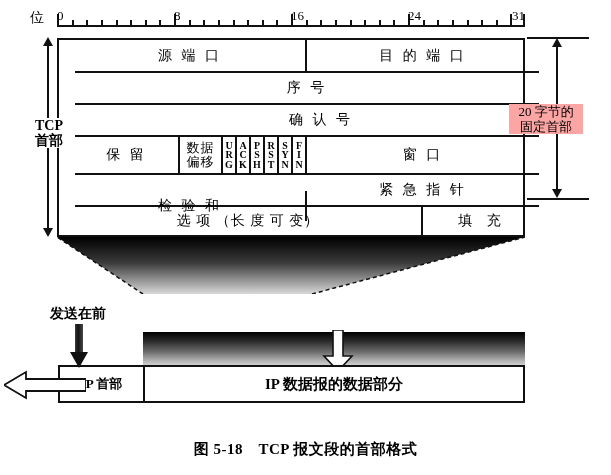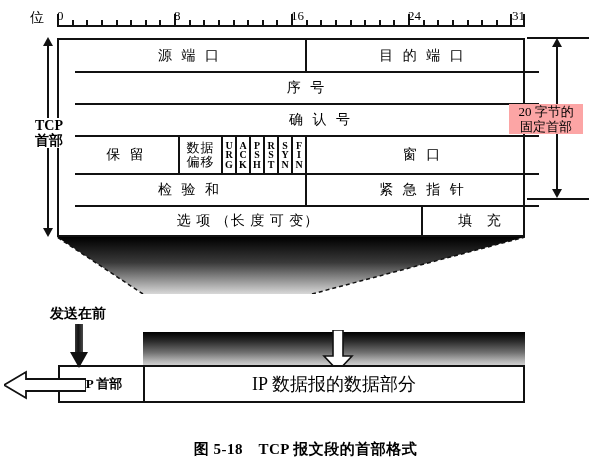--- a/index.html
+++ b/index.html
@@ -219,22 +219,22 @@
     align-items: center;
     justify-content: center;
     font-size: 13px;
     font-weight: bold;
   }
   #ip-datagram-data {
     flex: 1;
     display: flex;
     align-items: center;
     justify-content: center;
-    font-size: 18px;
-    font-weight: normal;
+    font-size: 15px;
+    font-weight: bold;
   }
 
   
   #send-first-label {
     left: 30px;
     top: 306px;
     width: 96px;
     text-align: center;
     font-size: 14px;
     line-height: 16px;
@@ -386,21 +386,21 @@
               <div>F</div>
               <div>I</div>
               <div>N</div>
             </div>
           </div>
         </div>
       <div class="cell" style="flex:1;">窗 口</div>
     </div>
 
     <div class="hrow" style="top:135px; height:32px;">
-      <div class="cell" style="width:50%;">检 验 和</div>
+      <div class="cell" style="width:50%;margin-top:16px;">检 验 和</div>
       <div class="cell" style="width:50%;">紧 急 指 针</div>
     </div>
 
     <div class="hrow last" style="top:167px; height:28px;">
       <div class="cell nolet" style="width:75%;">选 项 （长 度 可 变）</div>
       <div class="cell" style="width:25%;font-family:Liberation Mono, monospace;">填 充</div>
     </div>
   </div>
 
   <svg class="abs" id="funnel" viewBox="0 0 468 57" preserveAspectRatio="none">

